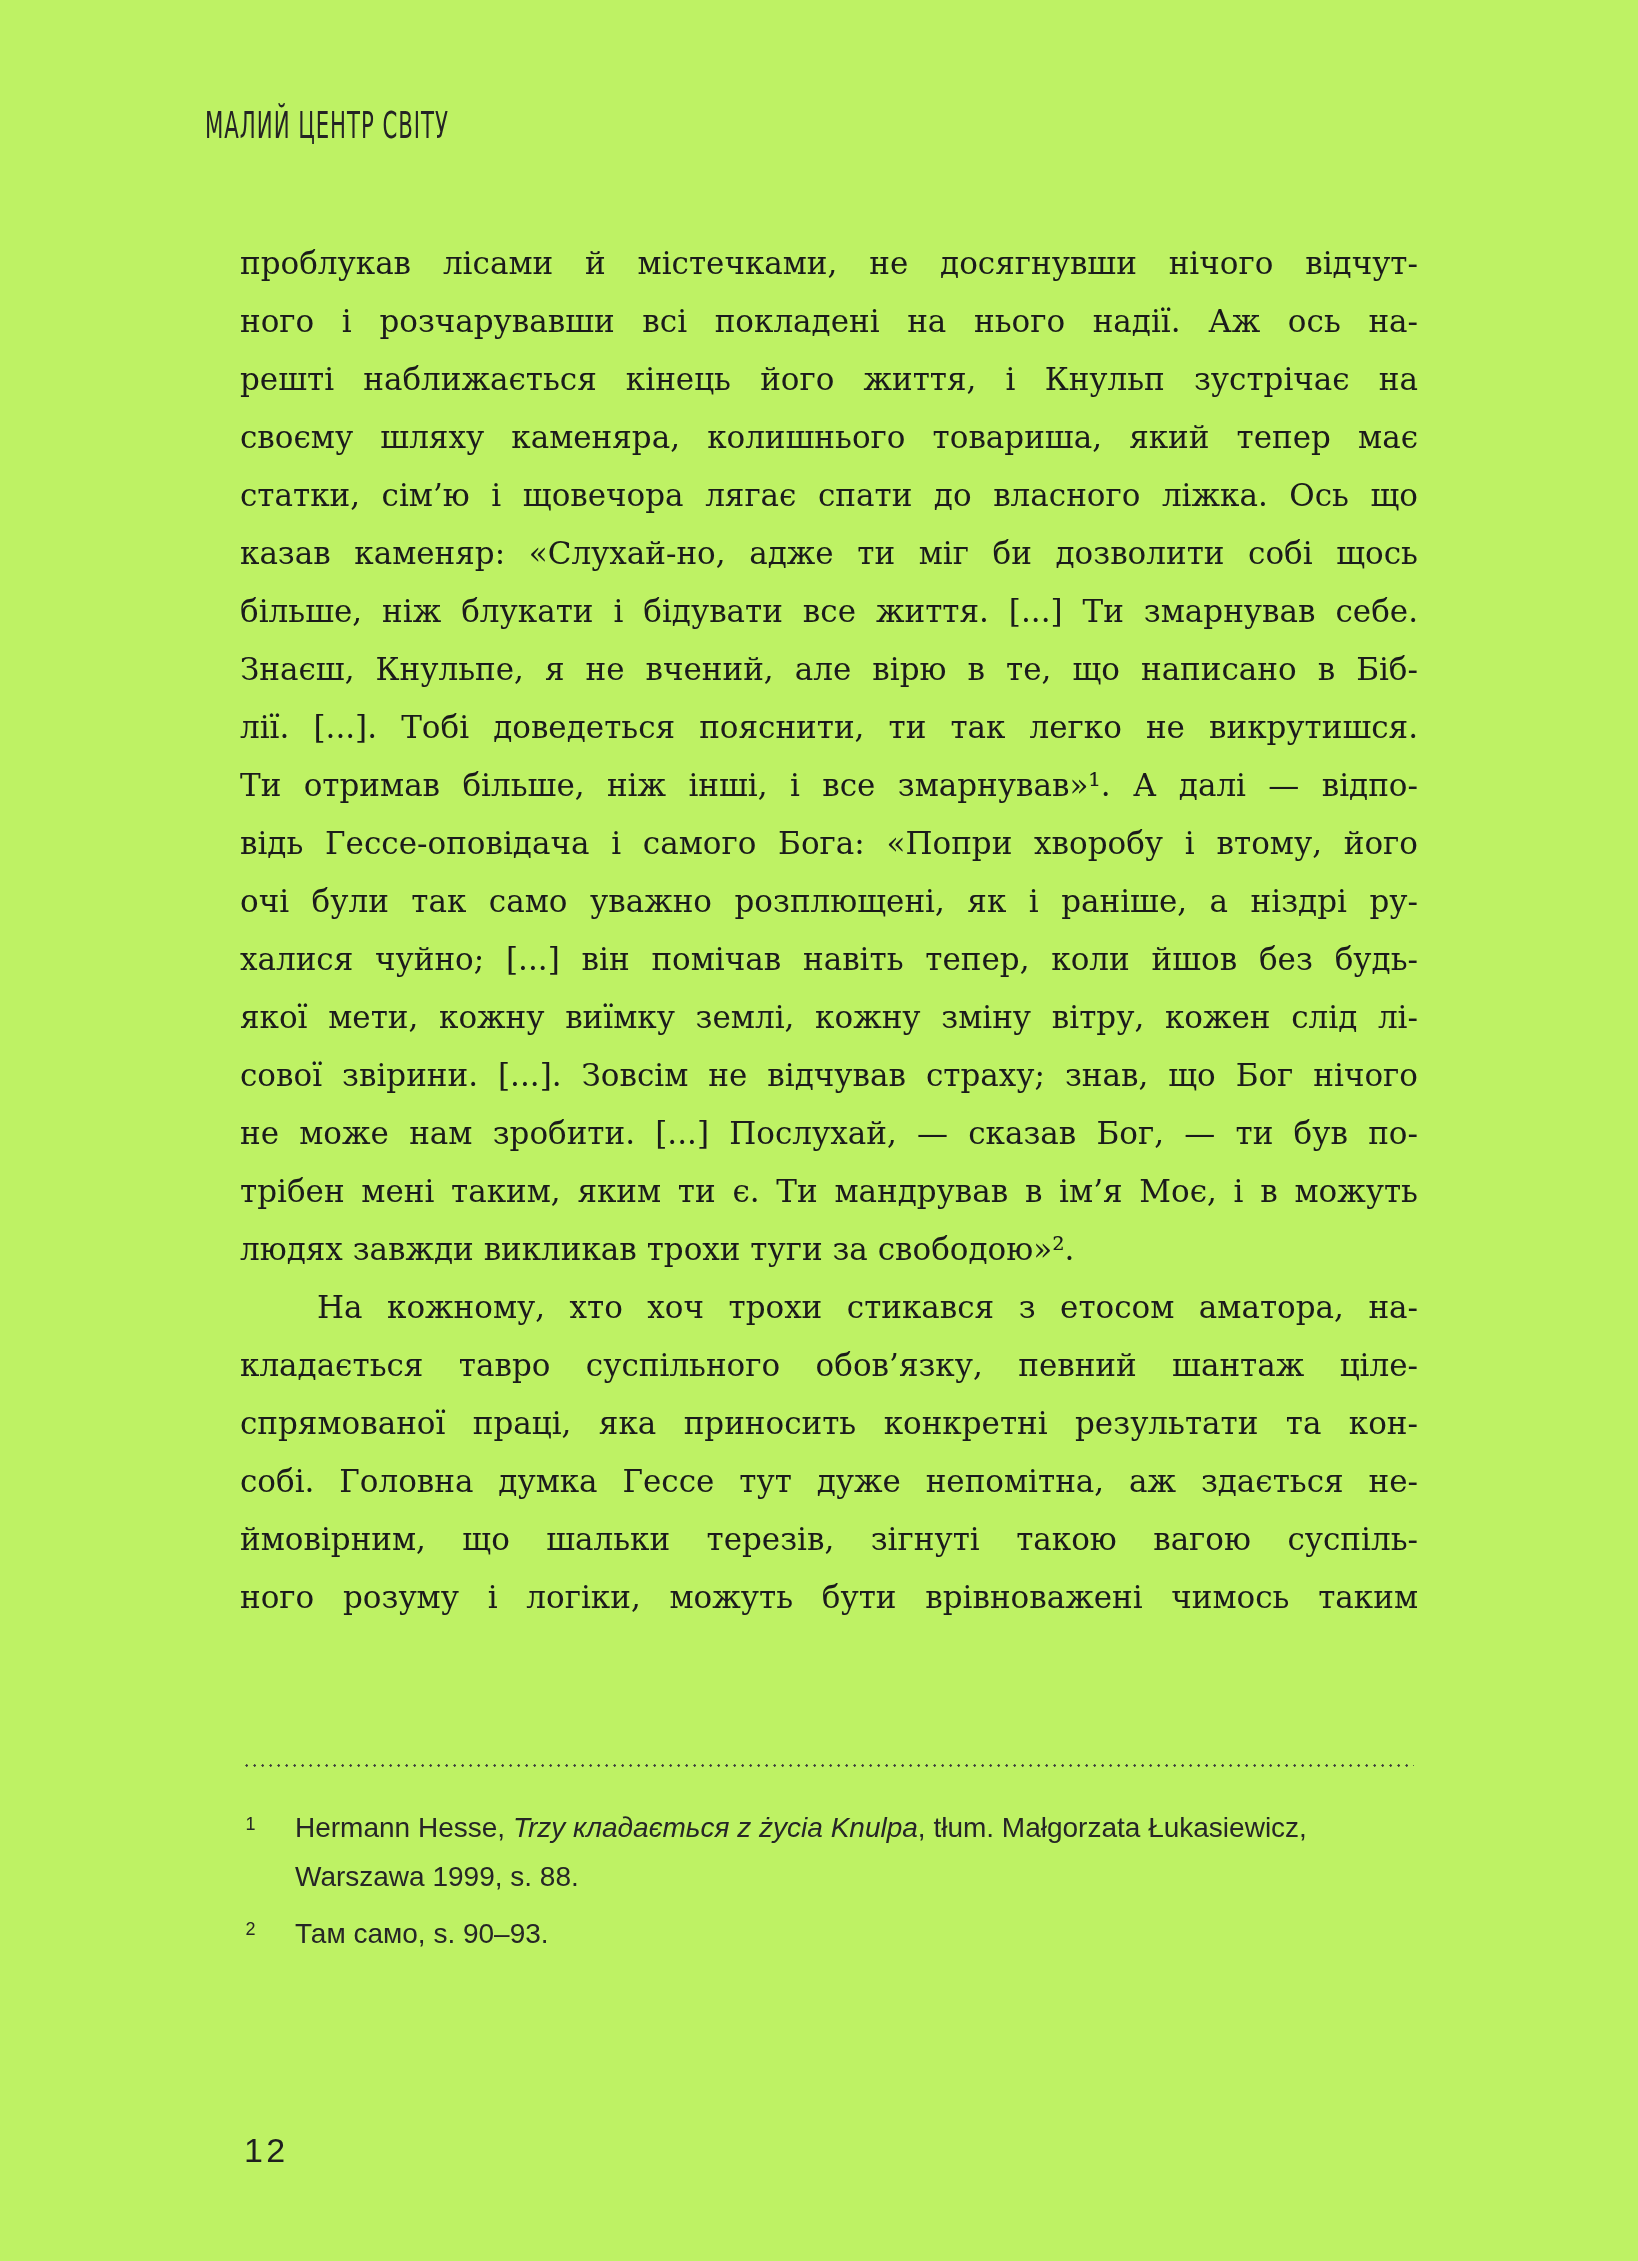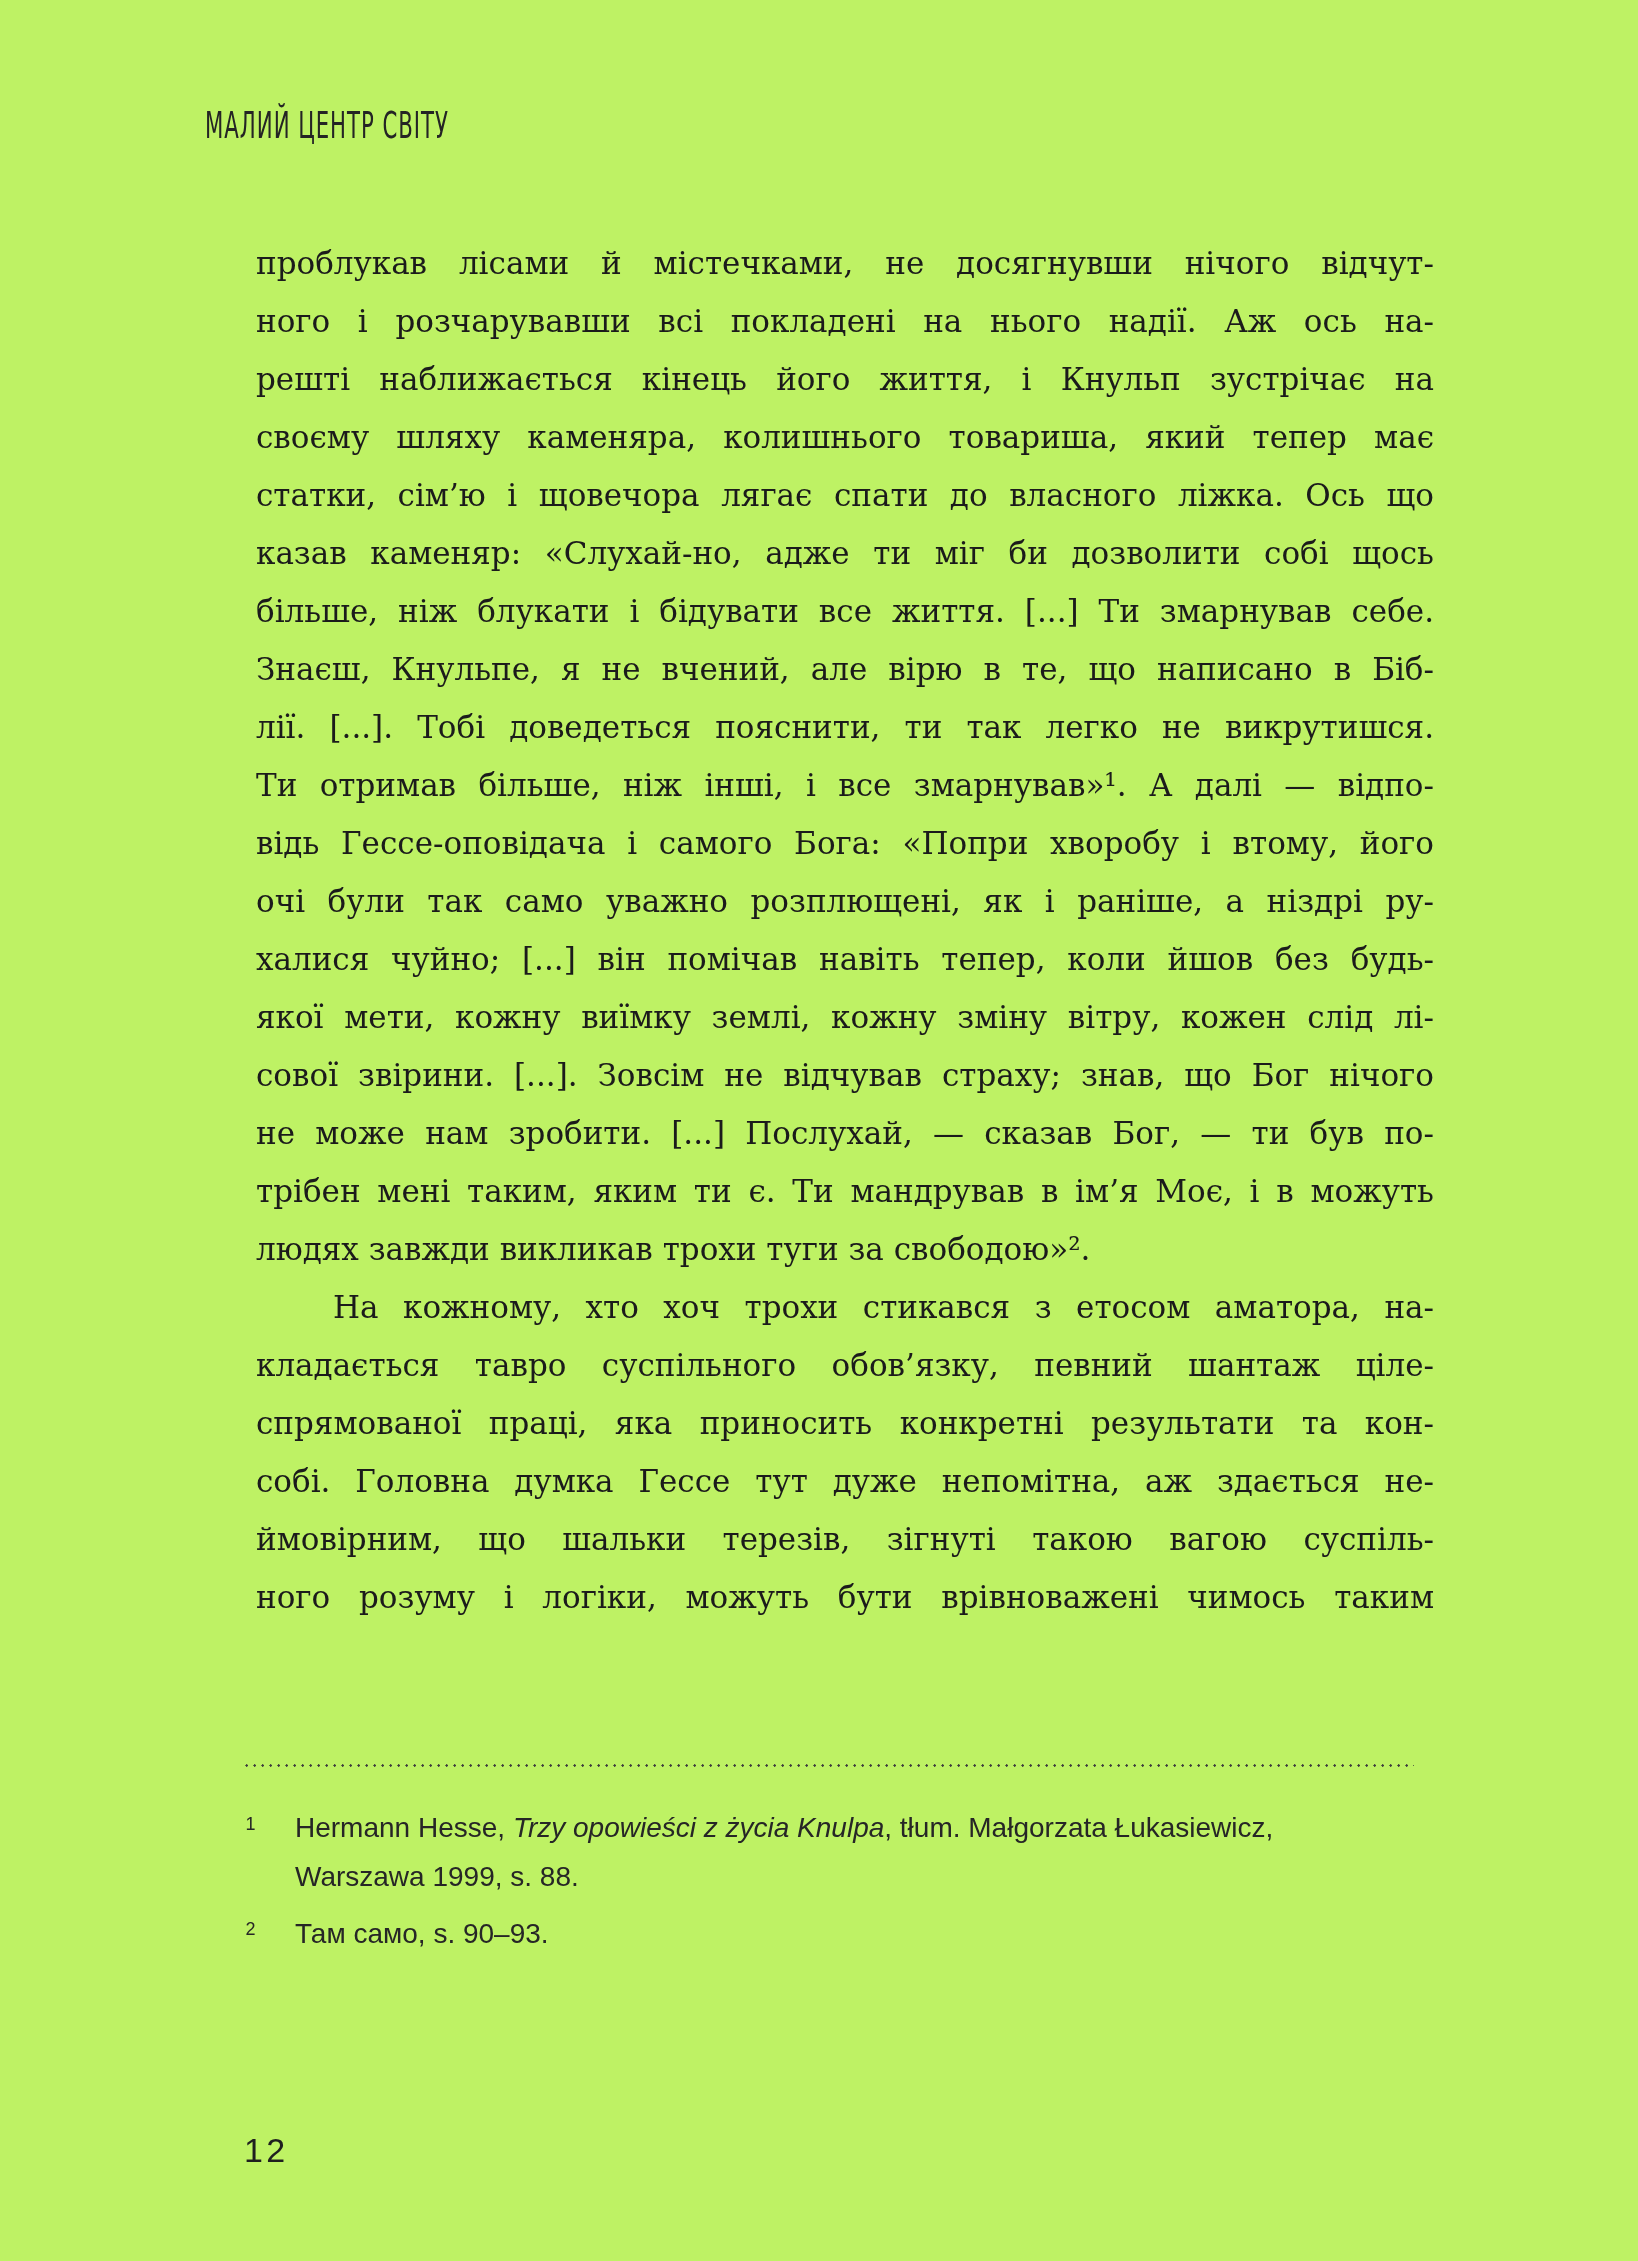--- a/index.html
+++ b/index.html
@@ -19,21 +19,21 @@
     font-size:38px;
     font-weight:400;
     letter-spacing:1.7px;
     color:#242424;
     white-space:nowrap;
     transform:scaleX(0.56);
     transform-origin:0 0;
   }
   .body-text {
     position:absolute;
-    left:256px;
+    left:240px;
     top:234px;
     width:1178px;
     font-family:"DejaVu Serif", serif;
     font-size:31px;
     line-height:58px;
     color:#1b1b1b;
   }
   .body-line {
     text-align:justify;
     text-align-last:justify;
@@ -122,21 +122,21 @@
       <div class="body-line">собі. Головна думка Гессе тут дуже непомітна, аж здається не-</div>
       <div class="body-line">ймовірним, що шальки терезів, зігнуті такою вагою суспіль-</div>
       <div class="body-line">ного розуму і логіки, можуть бути врівноважені чимось таким</div>
     </main>
 
   <div class="separator"></div>
 
   <section class="footnotes">
       <div class="footnote">
         <span class="fn-marker">1</span>
-        <div class="fn-line"><span>Hermann Hesse, </span><span class="italic">Trzy opowieści z życia Knulpa</span><span>, tłum. Małgorzata Łukasiewicz,</span></div>
+        <div class="fn-line"><span>Hermann Hesse, </span><span class="italic">Trzy кладається z życia Knulpa</span><span>, tłum. Małgorzata Łukasiewicz,</span></div>
         <div class="fn-line"><span>Warszawa 1999, s. 88.</span></div>
       </div>
       <div class="footnote">
         <span class="fn-marker">2</span>
         <div class="fn-line"><span>Там само, s. 90–93.</span></div>
       </div>
     </section>
 
   <div class="page-number">12</div>
 </div>

